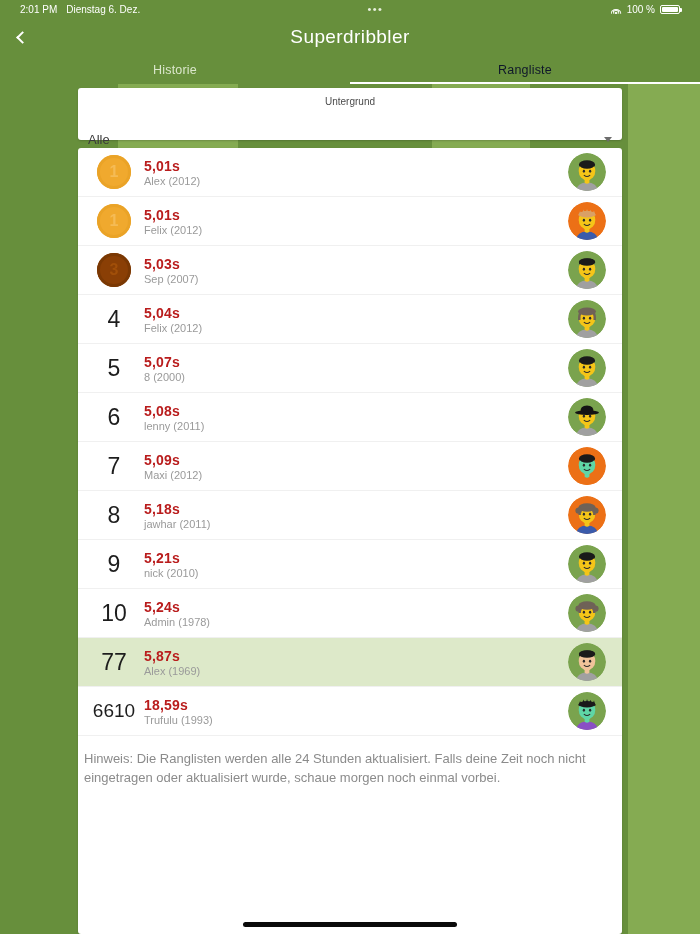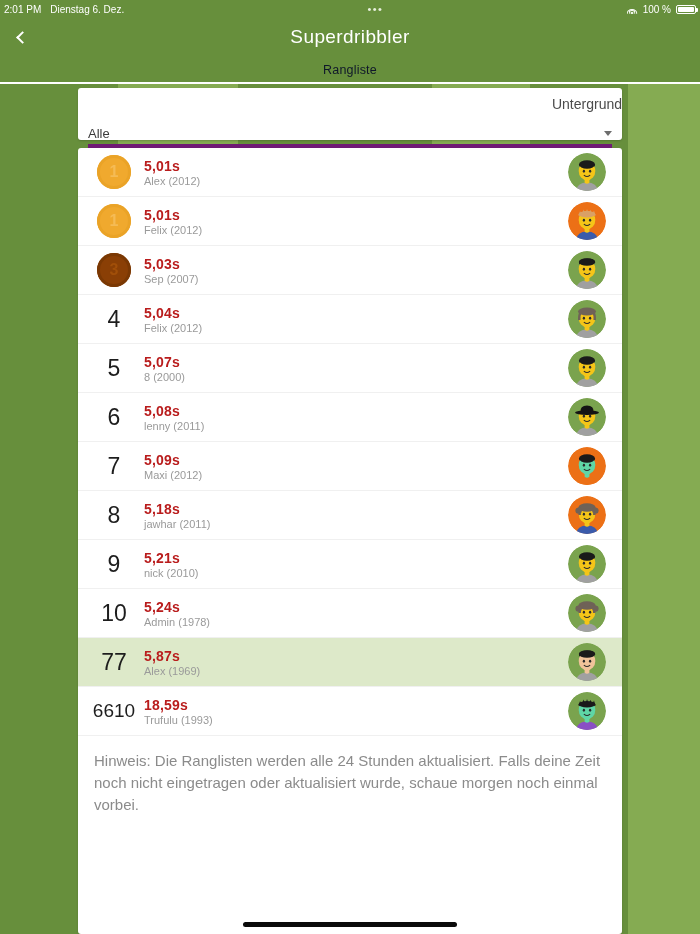--- a/index.html
+++ b/index.html
@@ -27,21 +27,21 @@
       #678f3c 530px,#678f3c 628px,
       #85ab52 628px,#85ab52 700px
     );
   }
 
   
   .statusbar {
     position: absolute; top: 0; left: 0; right: 0; height: 18px;
     background: #678f3c;
     display: flex; align-items: center;
-    padding: 0 4px;
+    padding: 0 20px;
     color: #fff; font-size: 10px;
     z-index: 40;
   }
   .sb-left { display: flex; gap: 9px; align-items: center; }
   .sb-center { flex: 1; text-align: center; letter-spacing: 1.5px; font-size: 11px; color: #e8f0dd; }
   .sb-right { display: flex; gap: 5px; align-items: center; }
   .wifi-icon { display: inline-block; width: 11px; height: 9px; position: relative; }
   .wifi-icon i {
     position: absolute; left: 50%; bottom: 0;
     transform: translateX(-50%);
@@ -103,26 +103,26 @@
   .panel {
     position: absolute; left: 78px; width: 544px;
     background: #ffffff; border-radius: 3px;
     box-shadow: 0 1px 2px rgba(0,0,0,.18);
     z-index: 20;
   }
   #filter-panel { top: 88px; height: 52px; }
   #list-panel   { top: 148px; bottom: 0; overflow: hidden; }
 
   .filter-label {
-    text-align: right; font-size: 14px; color: #4b4b4b;
+    text-align: center; font-size: 10px; color: #4b4b4b;
     padding-top: 8px;
   }
   .filter-select {
-    margin: 10px 10px 0 10px;
-    border-bottom: 4px solid #701a75;
+    margin: 22px 10px 0 10px;
+    border-bottom: 6px solid #701a75;
     height: 26px;
     display: flex; align-items: center; justify-content: space-between;
     cursor: pointer;
   }
   .filter-value { font-size: 13px; color: #3a3a3a; }
   .caret {
     width: 0; height: 0;
     border-left: 4.5px solid transparent; border-right: 4.5px solid transparent;
     border-top: 5px solid #6d6d6d;
   }
@@ -159,22 +159,22 @@
 
   
   .avatar {
     width: 38px; height: 38px; border-radius: 50%;
     flex: 0 0 38px; overflow: hidden; position: relative;
   }
   .avatar svg { display: block; width: 38px; height: 38px; }
 
   
   .note {
-    padding: 14px 16px 0 16px;
-    font-size: 15px; line-height: 1.45; color: #8b8b8b;
+    padding: 14px 16px 0 6px;
+    font-size: 13px; line-height: 1.45; color: #8b8b8b;
   }
 
   
   .home-indicator {
     position: absolute; bottom: 7px; left: 50%; transform: translateX(-50%);
     width: 214px; height: 5px; background: #0a0a0a; border-radius: 3px;
     z-index: 60;
   }
 </style>
 </head>
@@ -204,20 +204,23 @@
   </div>
 
   <div class="navbar">
     <div class="back-btn">
       <span class="chev"></span>
     </div>
     <div class="nav-title">Superdribbler</div>
   </div>
 
   <div class="tabs">
+    <div class="tab">
+      <span>Historie</span>
+    </div>
     <div class="tab active">
       <span>Rangliste</span>
     </div>
   </div>
 
   <div class="panel" id="filter-panel">
     <div class="filter-label">Untergrund</div>
     <div class="filter-select">
       <span class="filter-value">Alle</span>
       <span class="caret"></span>

